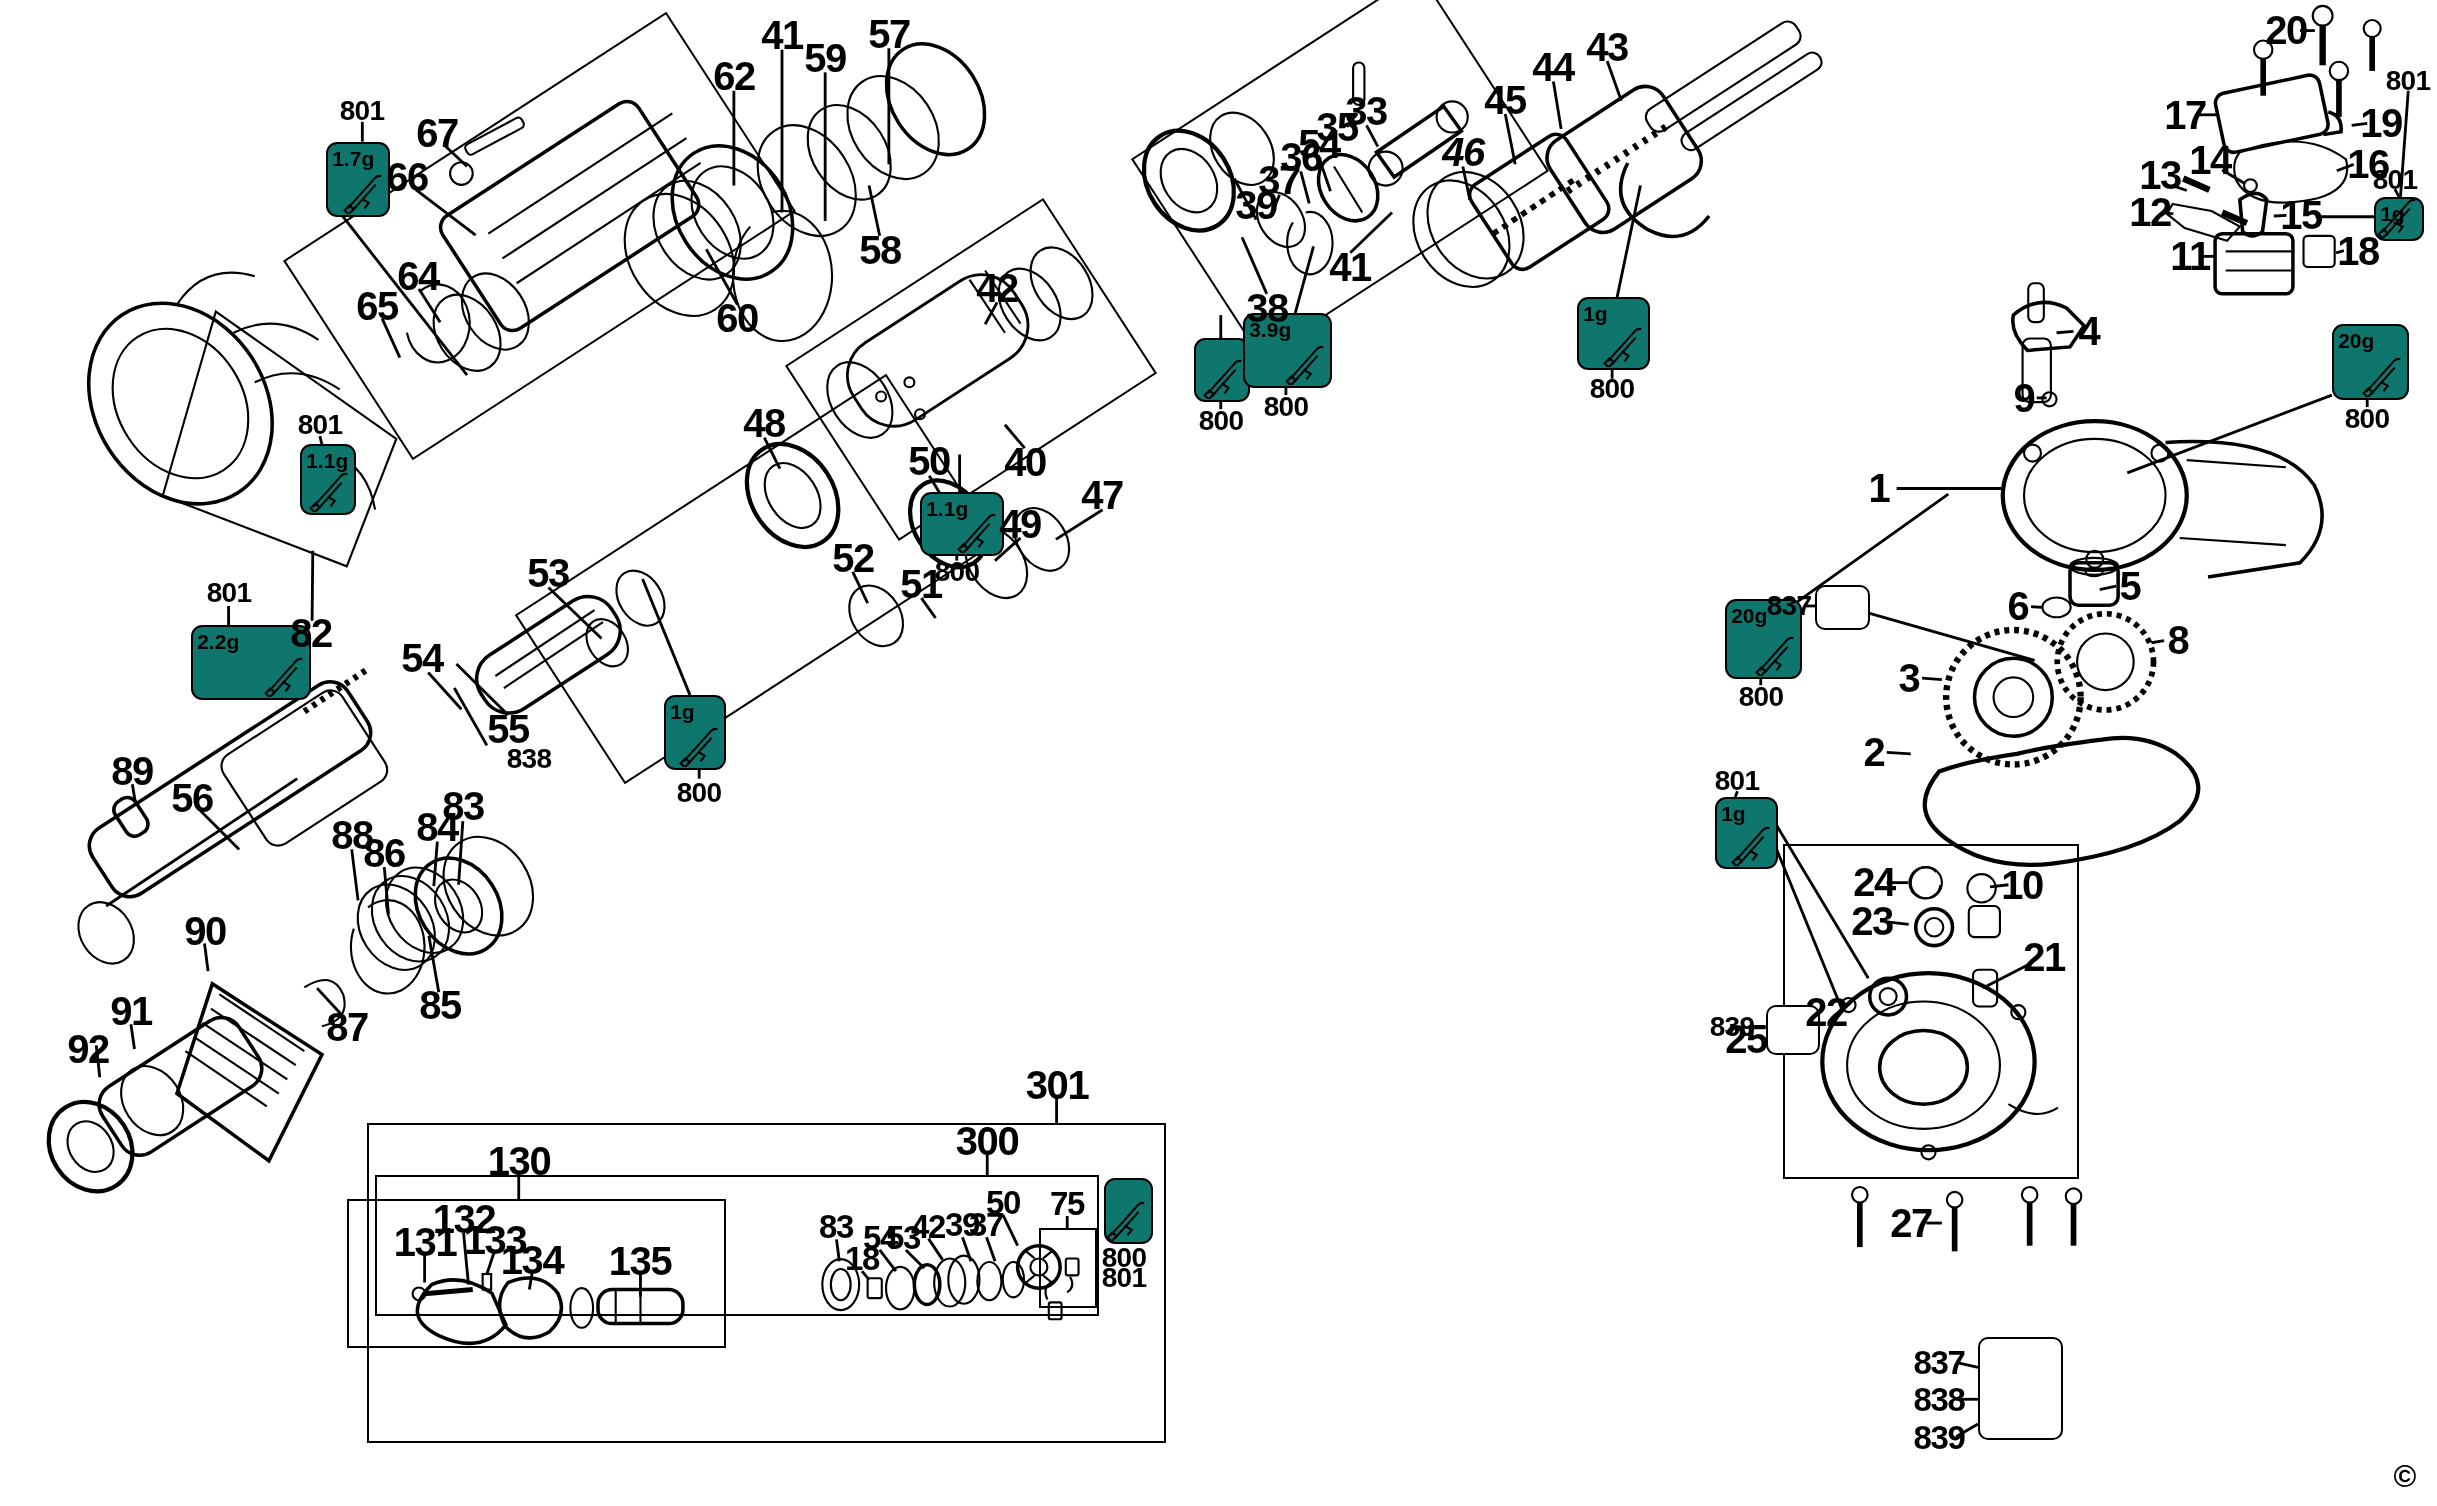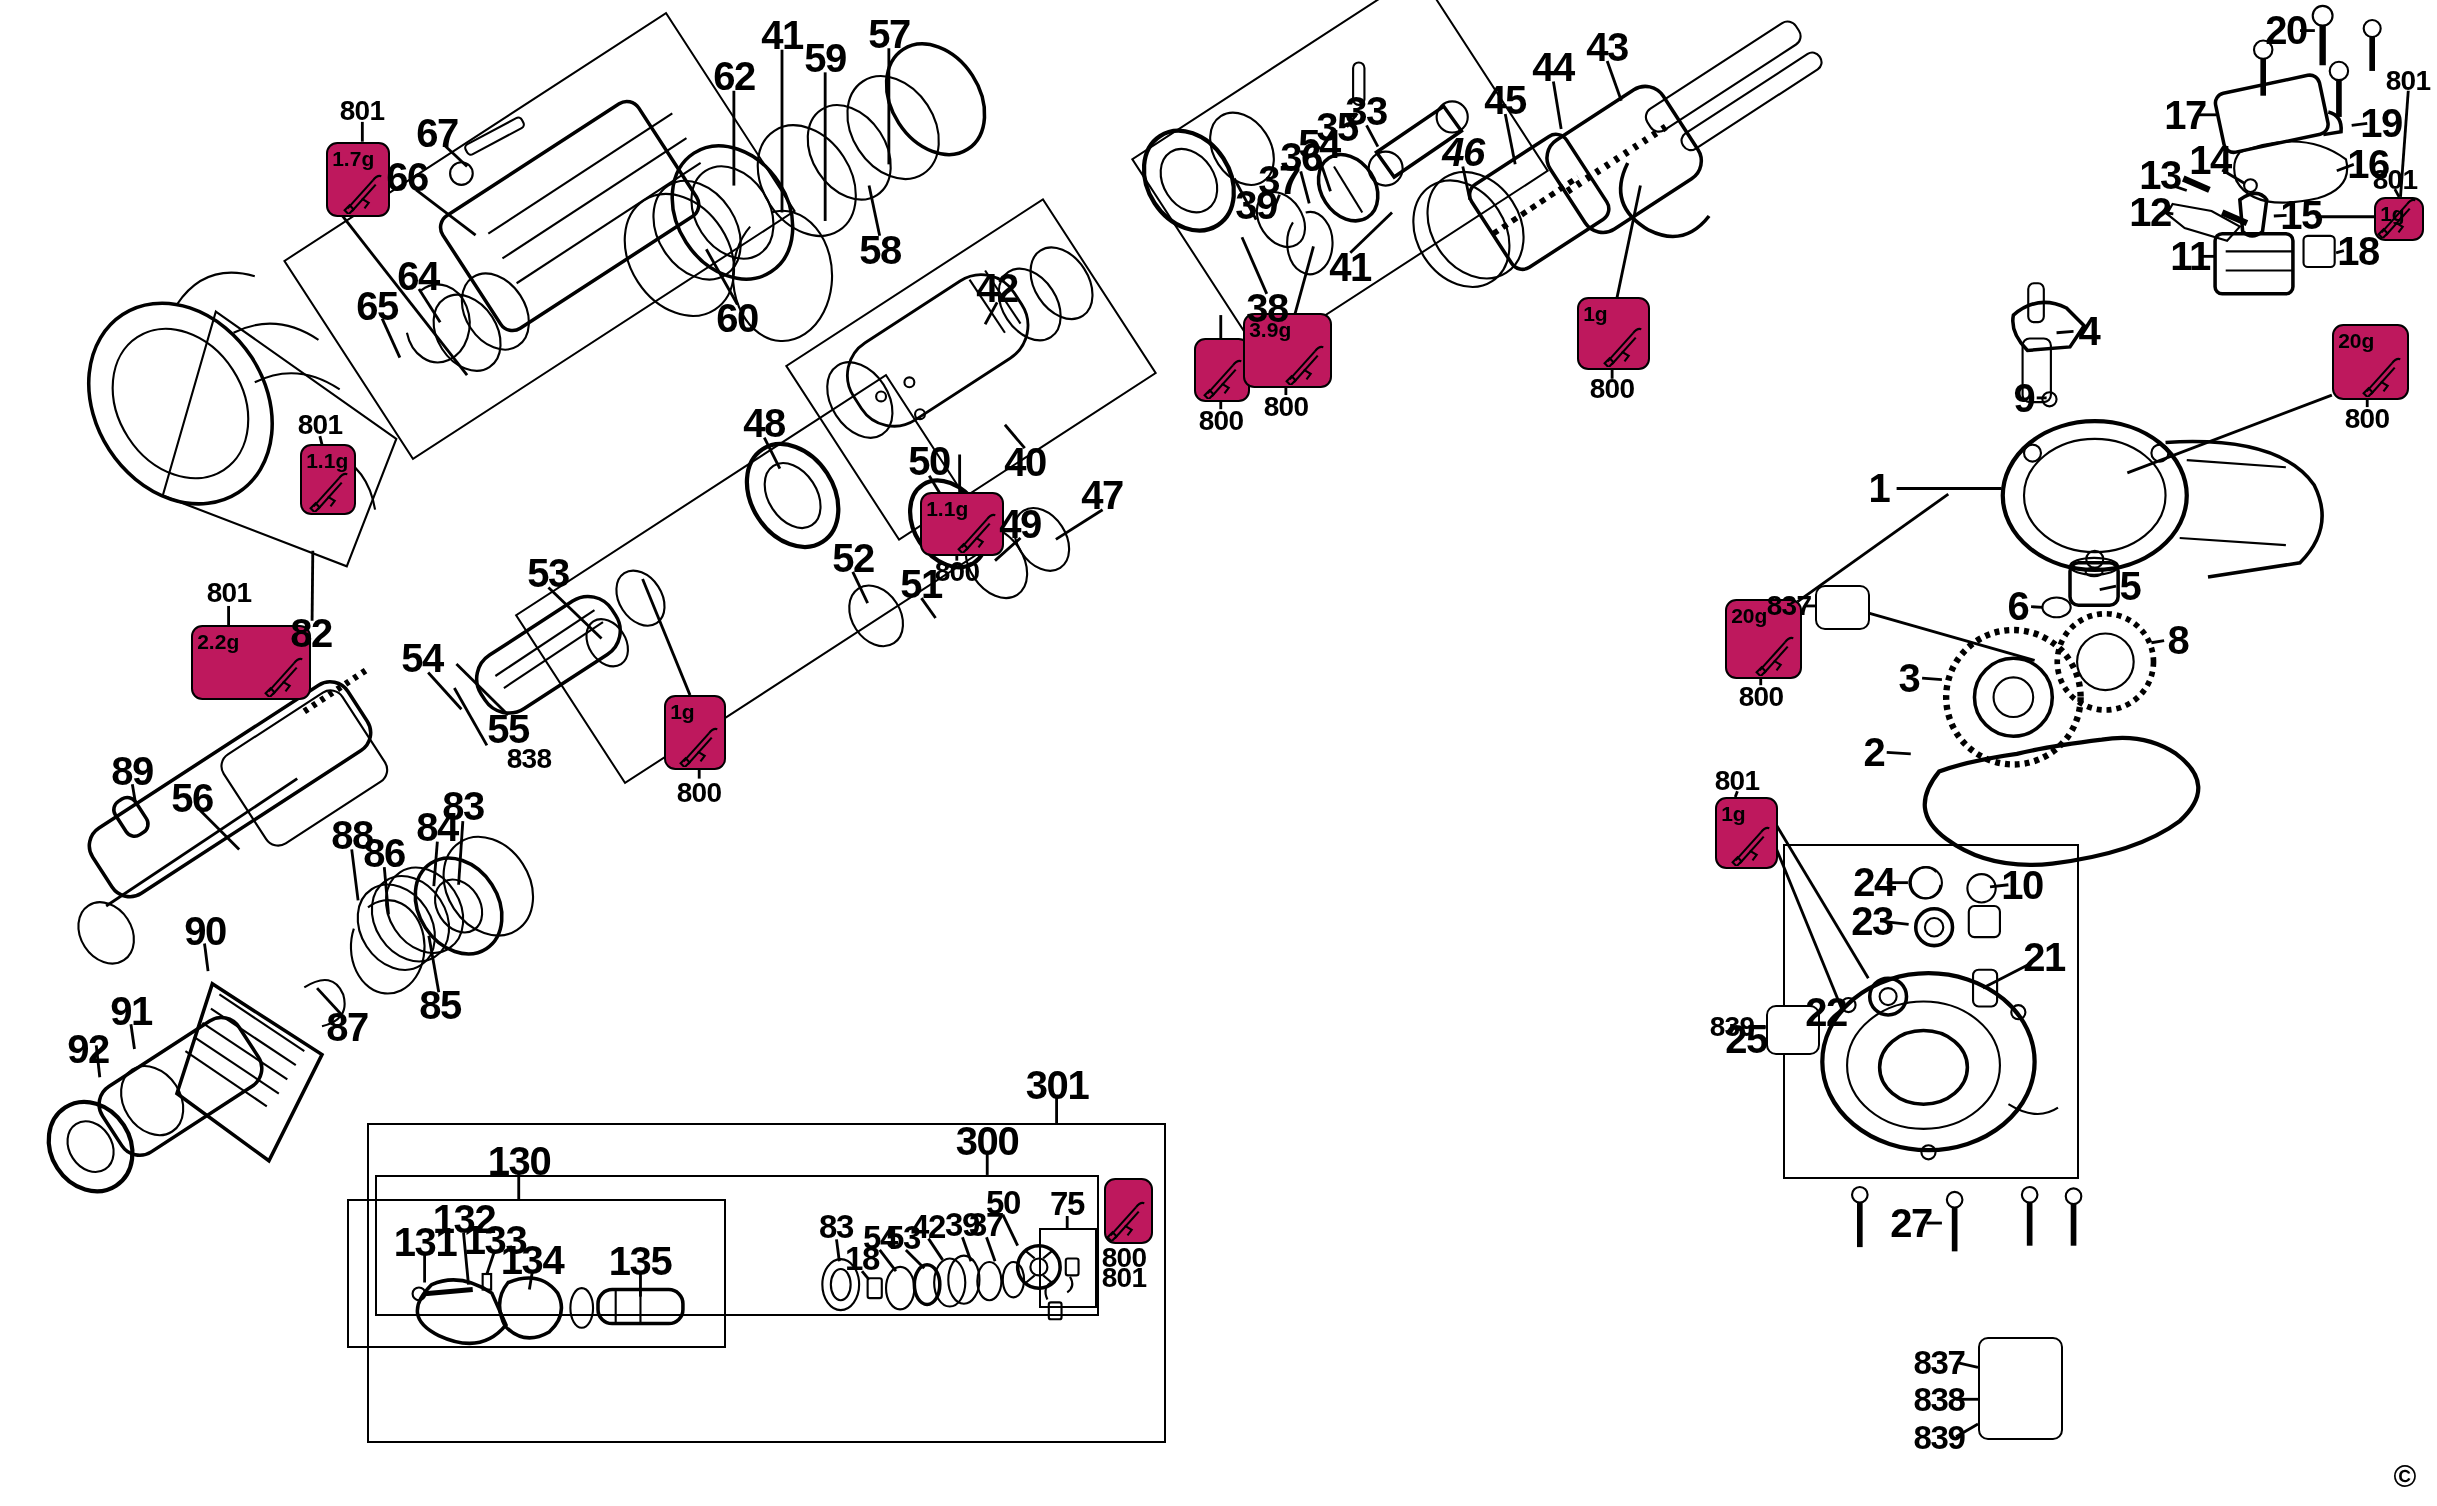--- a/index.html
+++ b/index.html
@@ -5,21 +5,21 @@
   html,body{margin:0;padding:0;background:#fff;}
   #stage{position:relative;width:2438px;height:1507px;background:#ffffff;overflow:hidden;
          font-family:"Liberation Sans",sans-serif;}
   #artwork{position:absolute;left:0;top:0;z-index:1;}
   .lbl{position:absolute;transform:translate(-50%,-50%);font-weight:800;color:#000;
        letter-spacing:-1.4px;white-space:nowrap;z-index:5;line-height:1;}
   .lbl.sizeL{font-size:40px;}
   .lbl.sizeB{font-size:33px;}
   .lbl.sizeR{font-size:28px;letter-spacing:-0.7px;}
   .lbl.sizeS{font-size:33px;}
-  .gbox{position:absolute;border:2.8px solid #000;border-radius:11.3px;background:#be185d;z-index:4;}
+  .gbox{position:absolute;border:2.8px solid #000;border-radius:11.3px;background:#0f766e;z-index:4;}
   .gbox .gtxt{position:absolute;left:4.2px;top:2.8px;font-weight:800;font-size:21px;color:#000;}
   .gbox svg{position:absolute;right:1.4px;bottom:1.4px;}
   .pbox{position:absolute;border:2.8px solid #000;border-radius:10px;background:#fff;z-index:4;}
   .groupbox{position:absolute;border:2.8px solid #000;background:transparent;z-index:2;}
   .tiltbox{position:absolute;border:2.1px solid #000;background:transparent;z-index:2;
            transform-origin:center center;}
   .copyright{position:absolute;transform:translate(-50%,-50%);font-size:31px;font-weight:700;z-index:5;}
 </style>
 </head>
 <body>

